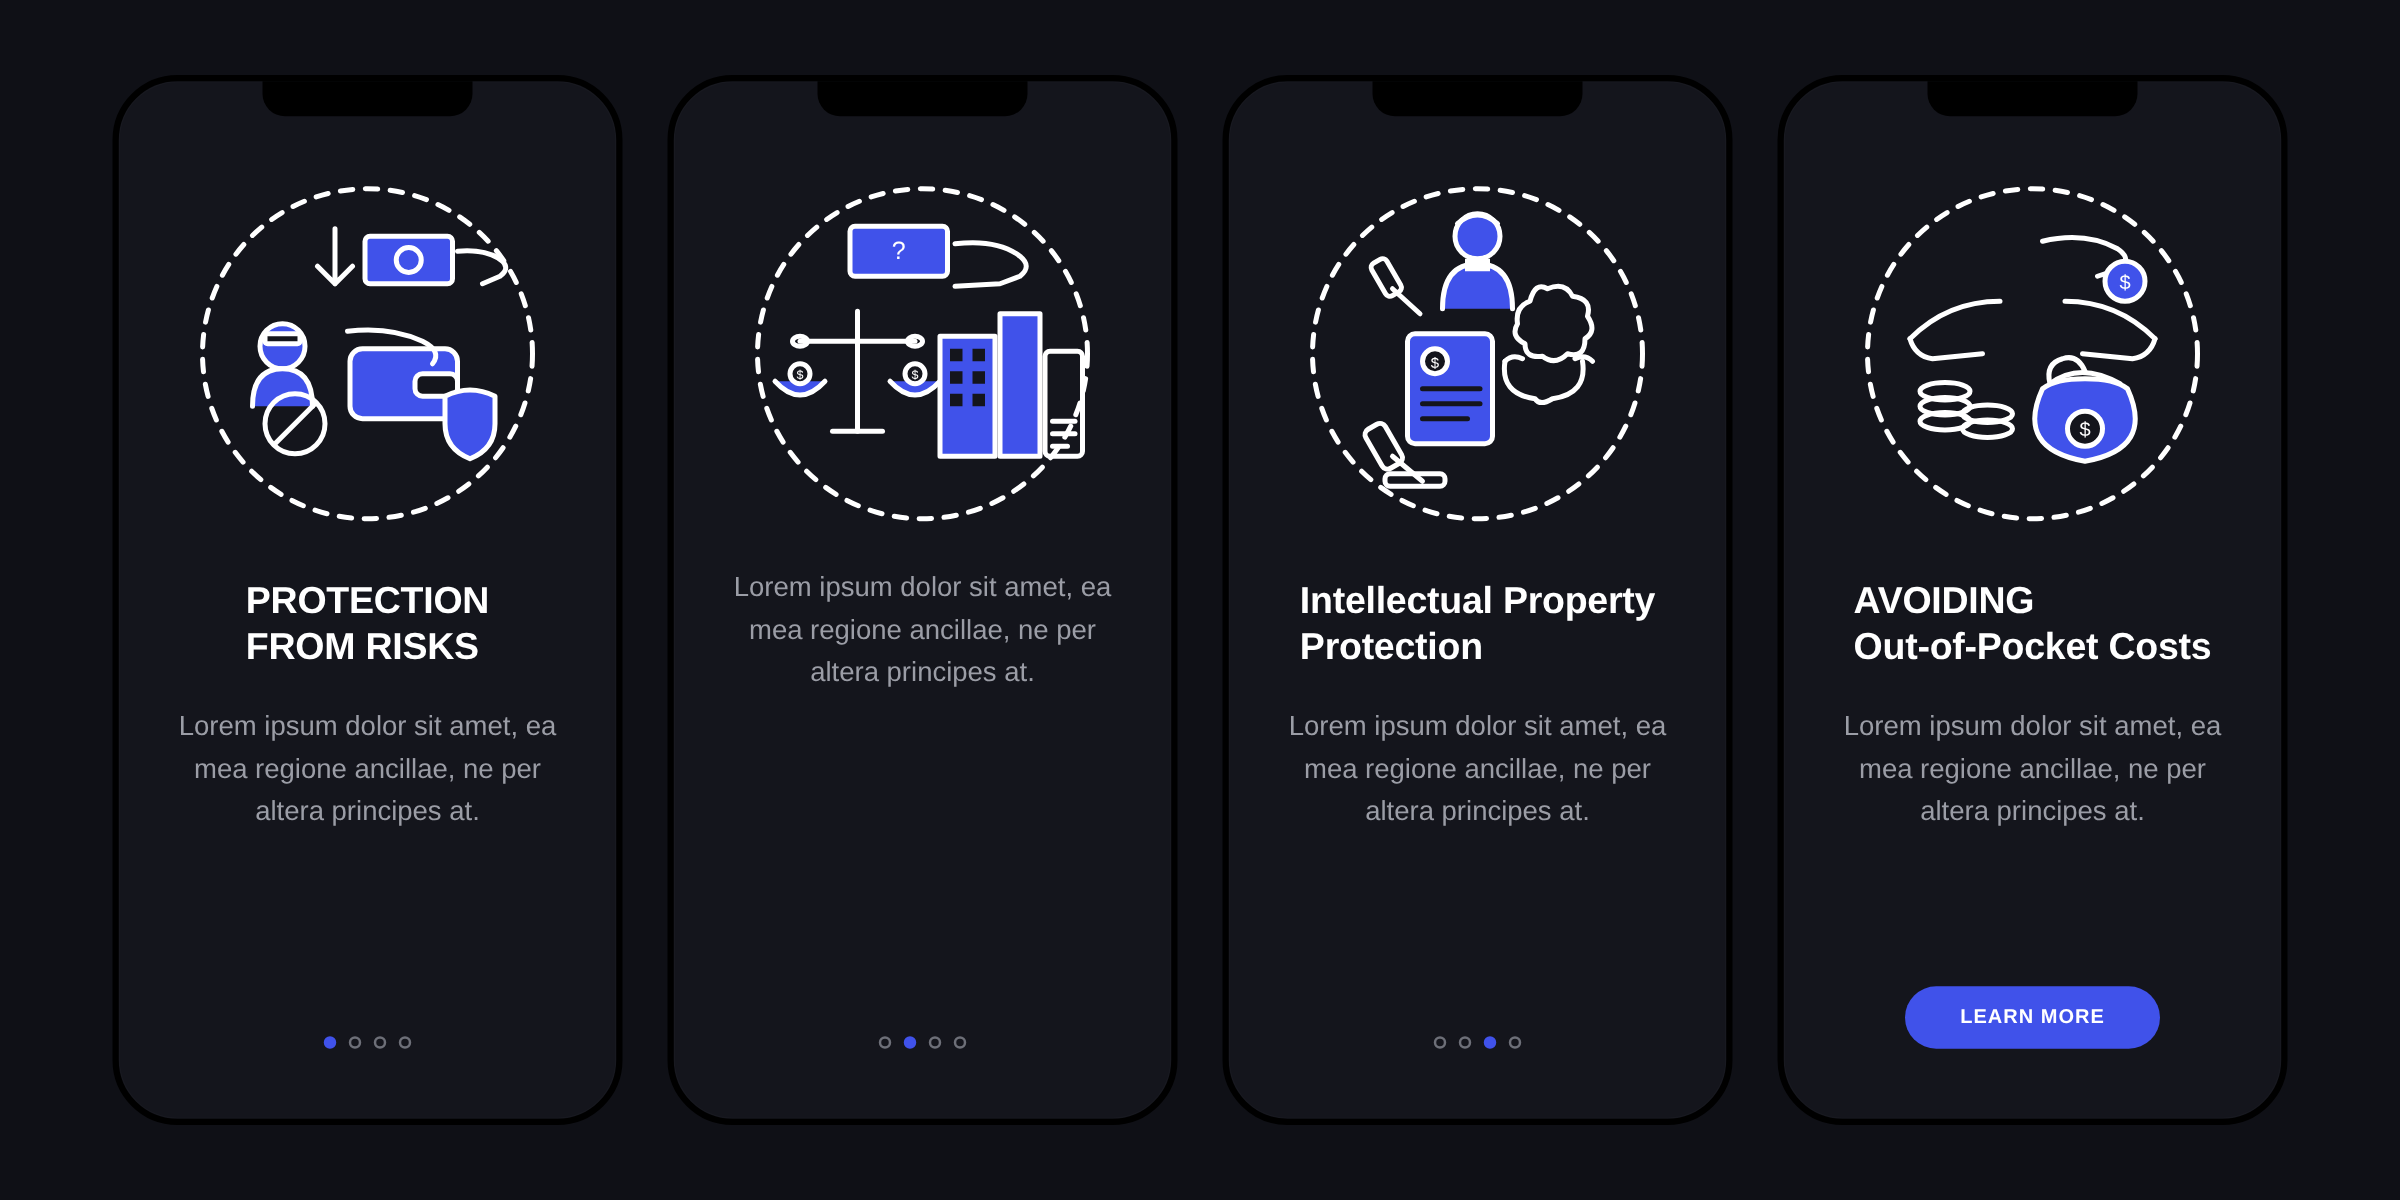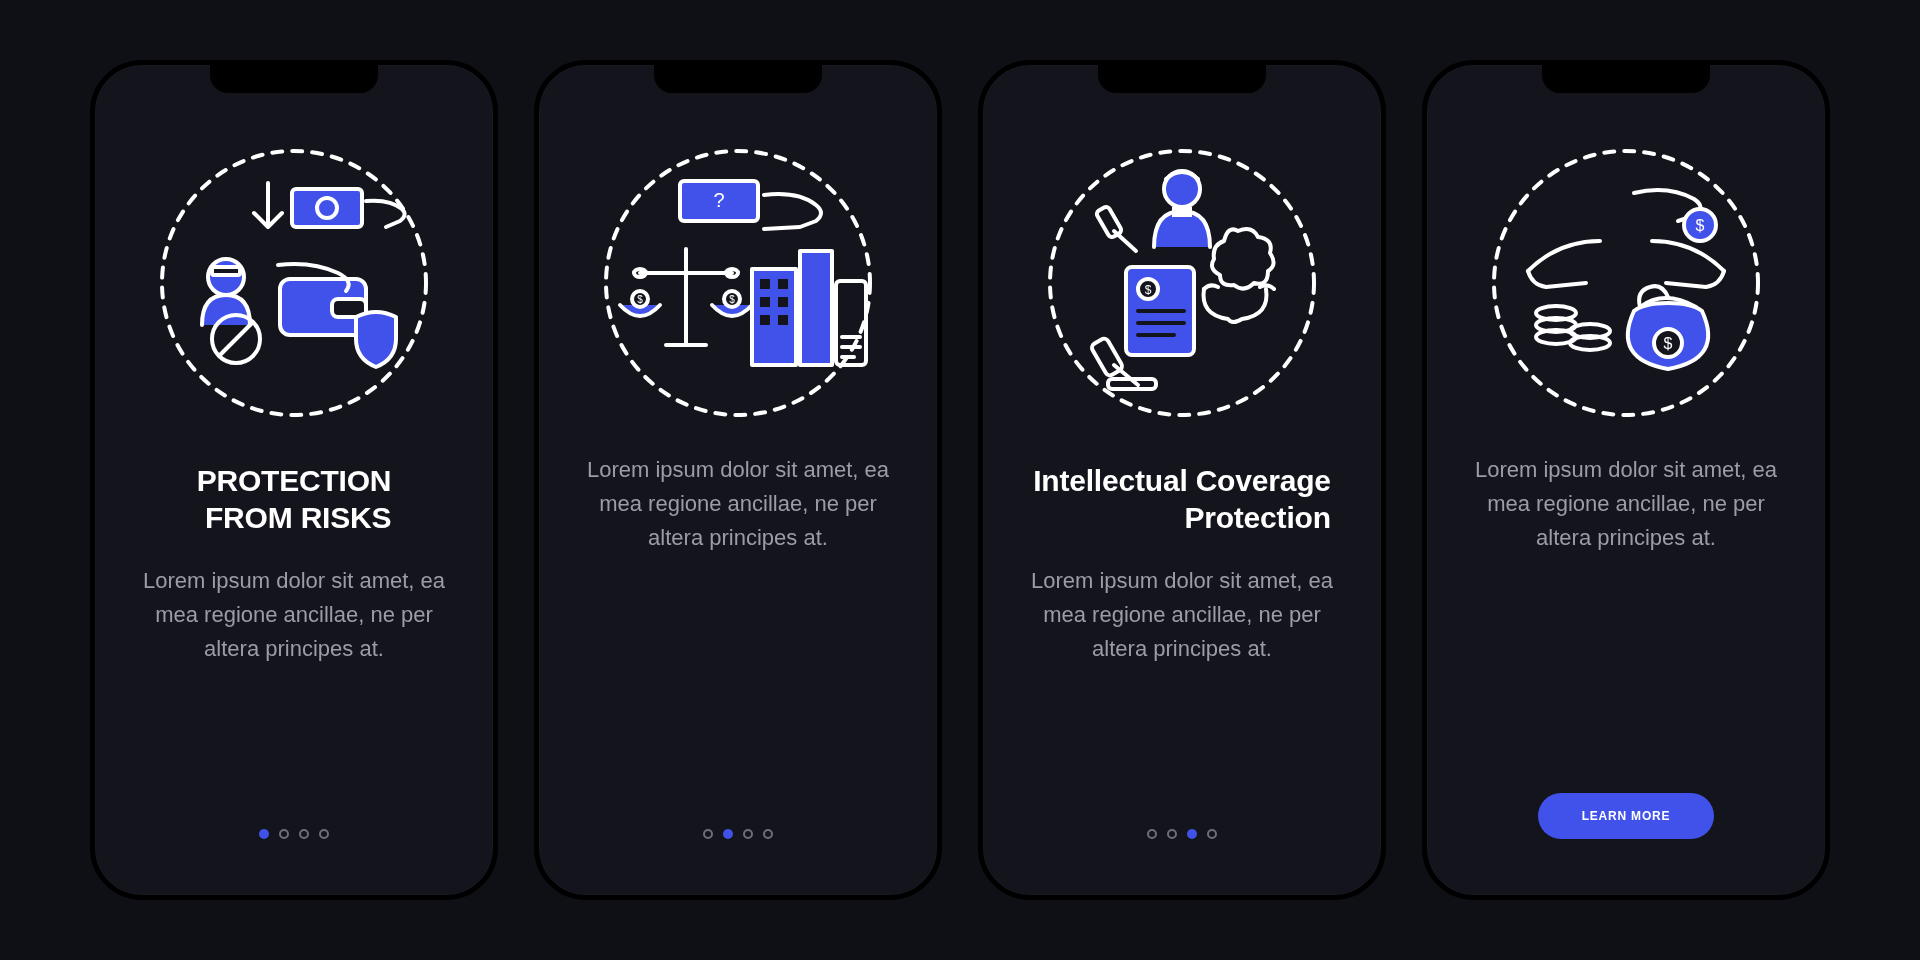--- a/index.html
+++ b/index.html
@@ -50,21 +50,21 @@
     display: flex;
     align-items: center;
     justify-content: center;
   }
   .illus svg { width: 100%; height: 100%; display: block; }
   .title {
     color: #ffffff;
     font-weight: 800;
     font-size: 30px;
     line-height: 1.22;
-    text-align: right;
+    text-align: left;
     margin-top: 38px;
     letter-spacing: -0.2px;
   }
   .desc {
     color: #9b9da6;
     font-size: 22px;
     line-height: 1.55;
     text-align: center;
     margin-top: 28px;
     max-width: 320px;
@@ -90,21 +90,21 @@
     background: transparent;
   }
   .dot.active {
     background: #4052ea;
     border-color: #4052ea;
   }
   .cta {
     background: #4052ea;
     color: #ffffff;
     font-weight: 700;
-    font-size: 12px;
+    font-size: 16px;
     letter-spacing: 0.8px;
     border: none;
     border-radius: 28px;
     padding: 16px 44px;
     cursor: pointer;
   }
 </style>
 </head>
 <body>
 
@@ -238,21 +238,21 @@
           <line x1="34" y1="44" x2="80" y2="44" stroke="#14151c"></line>
           <line x1="34" y1="56" x2="80" y2="56" stroke="#14151c"></line>
           <line x1="34" y1="68" x2="70" y2="68" stroke="#14151c"></line>
           <rect x="-6" y="72" width="18" height="36" rx="5" transform="rotate(-30 3 90)"></rect>
           <line x1="10" y1="98" x2="34" y2="118"></line>
           <rect x="4" y="112" width="48" height="10" rx="4"></rect>
         </g>
       </svg>
     </div>
     <div class="title">
-      <span>Intellectual Coverage</span><br>
+      <span>Intellectual Property</span><br>
       <span>Protection</span>
     </div>
     <div class="desc">Lorem ipsum dolor sit amet, ea mea regione ancillae, ne per altera principes at.</div>
     <div class="bottom">
       <div class="dots">
         <span class="dot"></span>
         <span class="dot"></span>
         <span class="dot active"></span>
         <span class="dot"></span>
       </div>
@@ -286,19 +286,23 @@
 
         <g transform="translate(146,140)">
           <path d="M10 26 q24 -18 56 0"></path>
           <path d="M4 30 q-22 48 34 58 q56 -10 34 -58 q-10 -8 -34 -8 q-24 0 -34 8 z" fill="#4052ea"></path>
           <circle cx="38" cy="62" r="14" fill="#14151c"></circle>
           <text x="38" y="68" font-size="16" text-anchor="middle" fill="#ffffff" stroke="none">$</text>
           <path d="M10 26 q-4 -16 10 -20 q12 -4 18 10"></path>
         </g>
       </svg>
     </div>
+    <div class="title">
+      <span>AVOIDING</span><br>
+      <span>Out-of-Pocket Costs</span>
+    </div>
     <div class="desc">Lorem ipsum dolor sit amet, ea mea regione ancillae, ne per altera principes at.</div>
     <div class="bottom">
       <button class="cta">LEARN MORE</button>
     </div>
   </div>
 
 </div>
 
 </body></html>

